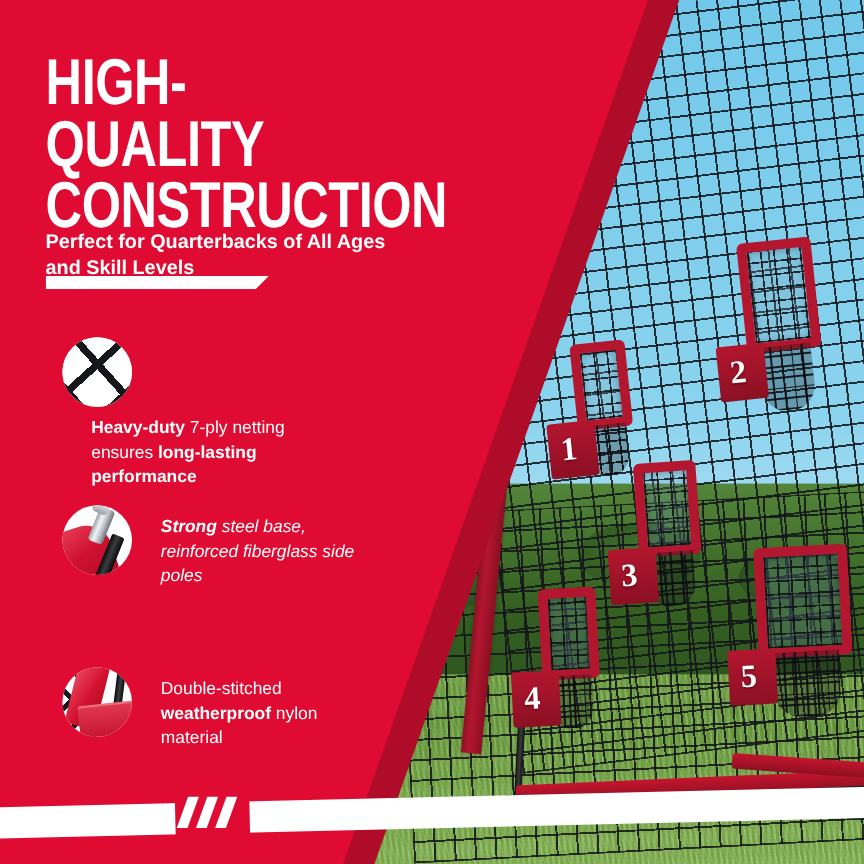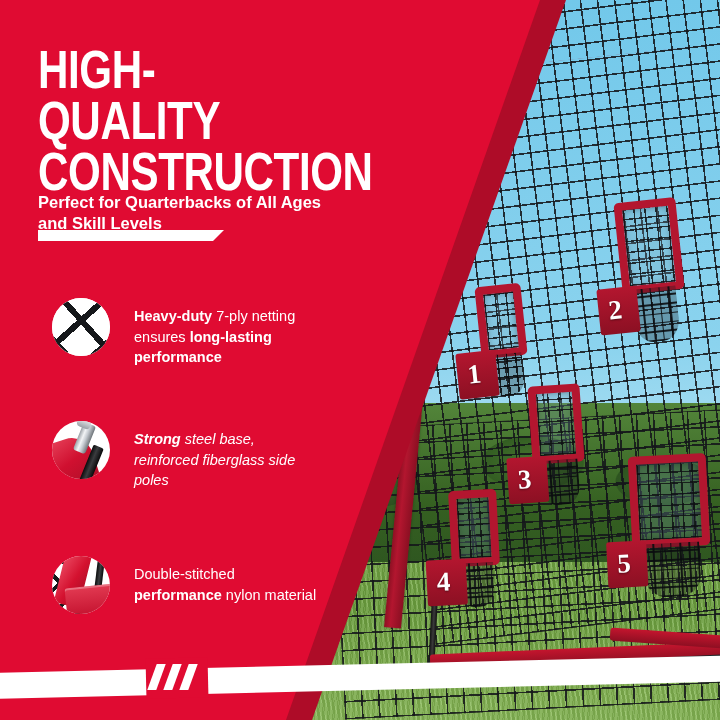--- a/index.html
+++ b/index.html
@@ -153,21 +153,21 @@
     color:#fff;font-weight:bold;font-size:16.5px;line-height:1.28;margin-top:24px;
   }
   .divider{
     position:absolute;left:38px;top:230px;width:186px;height:11px;
     background:#fff;
     clip-path:polygon(0 0, 100% 0, calc(100% - 11px) 100%, 0 100%);
   }
 
   
   .feature{position:absolute;left:52px;display:flex;align-items:flex-start;}
-  #f1{top:298px;} #f2{top:421px;font-style:italic;} #f3{top:556px;}
+  #f1{top:281px;flex-direction:column;} #f2{top:421px;font-style:italic;} #f3{top:556px;}
   .fcircle{
     position:relative;width:58px;height:58px;border-radius:50%;
     background:#fff;overflow:hidden;flex:0 0 58px;
   }
   .ftext{margin-left:24px;color:#fff;font-size:14.5px;line-height:1.42;width:186px;padding-top:8px;}
   .ftext b{font-weight:bold;}
 
   
   .net-closeup{
     position:absolute;inset:-18px;
@@ -322,21 +322,21 @@
   </div>
 
   <div class="feature" id="f3">
     <div class="fcircle">
       <div class="c3-net"></div>
       <div class="c3-strap"></div>
       <div class="c3-pole"></div>
       <div class="c3-pocket"></div>
     </div>
     <div class="ftext">
-      Double-stitched <b>performance</b> nylon material
+      Double-stitched <b>weatherproof</b> nylon material
     </div>
   </div>
 
   <div class="botband"></div>
   <div class="botband-cut"></div>
   <div class="botslash" id="s1"></div>
   <div class="botslash" id="s2"></div>
   <div class="botslash" id="s3"></div>
 
 </div>

